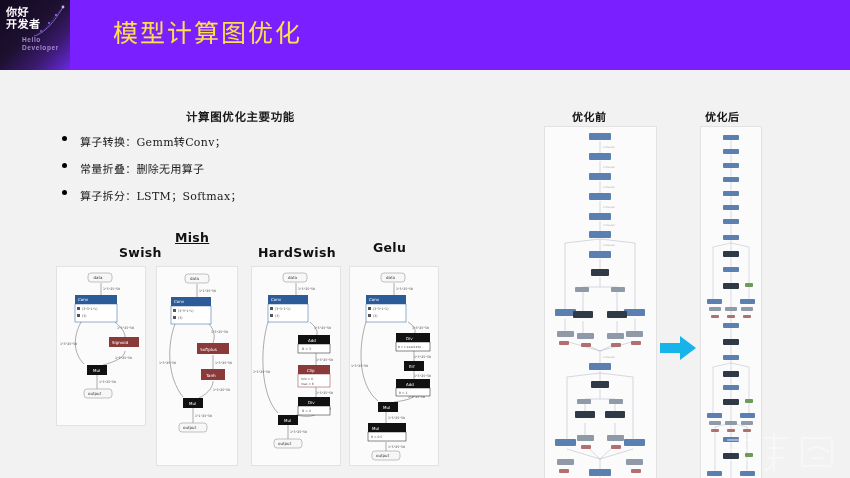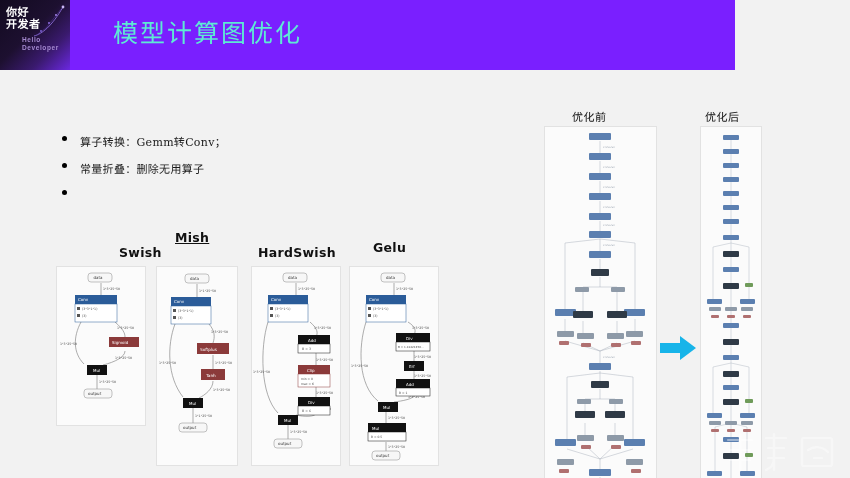--- a/index.html
+++ b/index.html
@@ -7,21 +7,21 @@
   body{
     width:850px;height:478px;overflow:hidden;
     background:#f2f2f2;
     font-family:"Liberation Sans","DejaVu Sans",sans-serif;
     position:relative;
   }
   .slide{position:absolute;inset:0;}
 
   
   .header{
-    position:absolute;left:0;top:0;width:735px;height:70px;
+    position:absolute;left:0;top:0;width:850px;height:70px;
     background:#7a1fff;
   }
   .logo{
     position:absolute;left:0;top:0;width:70px;height:70px;
     background:linear-gradient(135deg,#120a20 0%,#1d1030 45%,#3a1a6e 72%,#6b28e0 100%);
     overflow:hidden;
   }
   .logo .cn{
     position:absolute;left:6px;top:7px;
     color:#fff;font-weight:bold;font-size:11px;line-height:12px;
@@ -30,21 +30,21 @@
   }
   .logo .en{
     position:absolute;left:22px;top:36px;
     color:#a58ad0;font-size:6.5px;line-height:8px;
     letter-spacing:.6px;font-weight:bold;
     font-family:"Liberation Sans",sans-serif;
   }
   .logo .spark{position:absolute;right:2px;top:4px;width:36px;height:34px;}
   .header-title{
     position:absolute;left:113px;top:18px;
-    color:#5eead4;font-size:25px;line-height:32px;
+    color:#fde047;font-size:25px;line-height:32px;
     letter-spacing:2px;font-weight:400;
     font-family:"DejaVu Sans","Liberation Sans",sans-serif;
     white-space:nowrap;
   }
 
   
   .body{position:absolute;left:0;top:70px;width:850px;height:408px;background:#f2f2f2;}
 
   .feature-title{
     position:absolute;left:186px;top:38px;
@@ -70,21 +70,21 @@
     font-family:"DejaVu Sans","Liberation Sans",sans-serif;
   }
   .panel{
     position:absolute;background:#fbfbfb;border:1px solid #e2e2e2;
     overflow:hidden;
   }
   .panel svg{display:block;}
 
   
   .cmp-label{
-    position:absolute;font-size:11px;font-weight:normal;color:#111;
+    position:absolute;font-size:11px;font-weight:bold;color:#111;
     letter-spacing:.5px;white-space:nowrap;
     font-family:"DejaVu Sans","Liberation Sans",sans-serif;
   }
   .arrow{position:absolute;left:658px;top:262px;width:40px;height:32px;}
 
   .watermark{
     position:absolute;right:6px;bottom:2px;width:128px;height:46px;
     opacity:.55;
   }
 </style>
@@ -112,32 +112,34 @@
         <div>Hello</div>
         <div>Developer</div>
       </div>
     </div>
 
     <div class="header-title">模型计算图优化</div>
   </div>
 
   <div class="body">
 
+    <div class="feature-title">计算图优化主要功能</div>
 
     <div class="bullets">
       <div class="bullet">
         <span class="dot"></span>
         <span class="txt">算子转换：Gemm转Conv；</span>
       </div>
       <div class="bullet">
         <span class="dot"></span>
         <span class="txt">常量折叠：删除无用算子</span>
       </div>
       <div class="bullet">
         <span class="dot"></span>
+        <span class="txt">算子拆分：LSTM；Softmax；</span>
       </div>
     </div>
 
     <div class="act-label" style="left:76px;top:175px;margin-left:43px;">Swish</div>
     <div class="act-label" style="left:175px;top:160px;text-decoration:underline;">Mish</div>
     <div class="act-label" style="left:258px;top:175px;">HardSwish</div>
     <div class="act-label" style="left:373px;top:170px;">Gelu</div>
 
     <div class="panel" style="left:56px;top:196px;width:88px;height:158px;">
       <svg viewBox="0 0 88 158" width="88" height="158">

